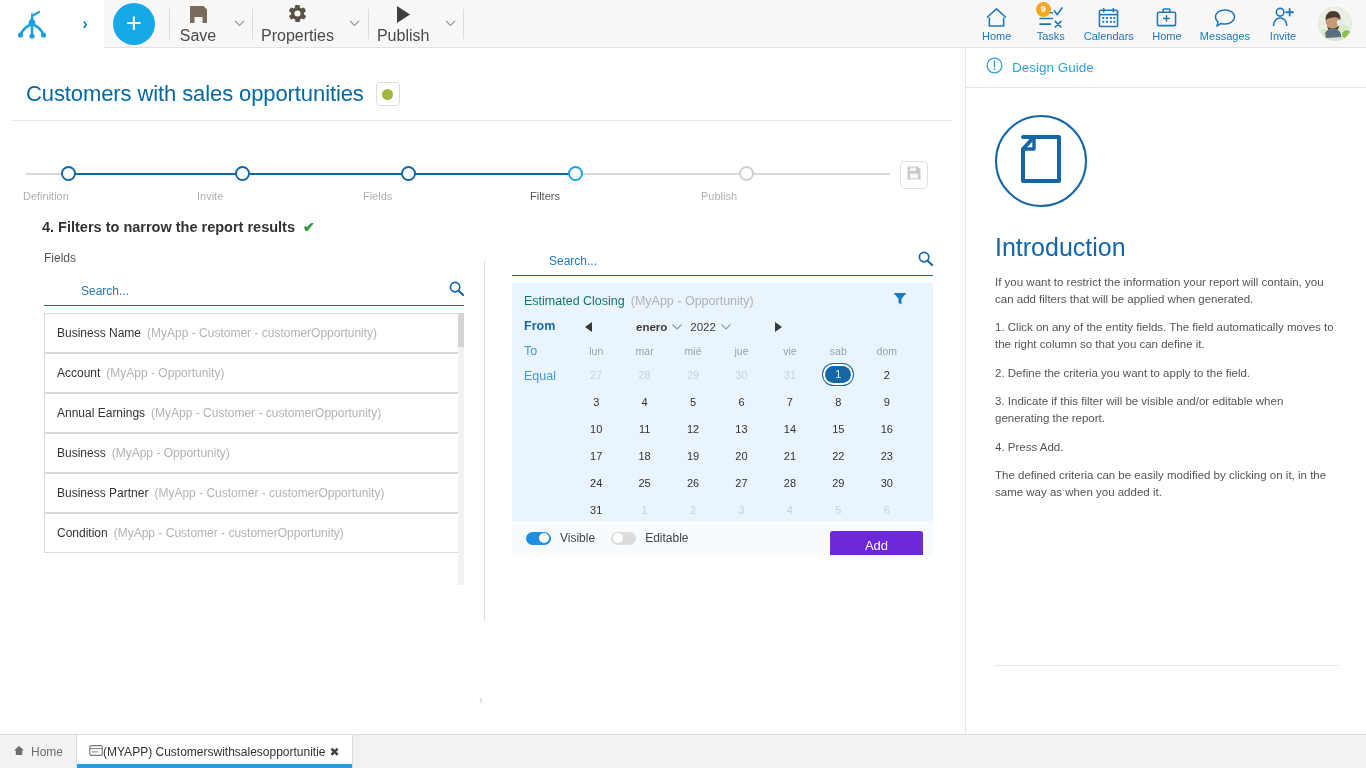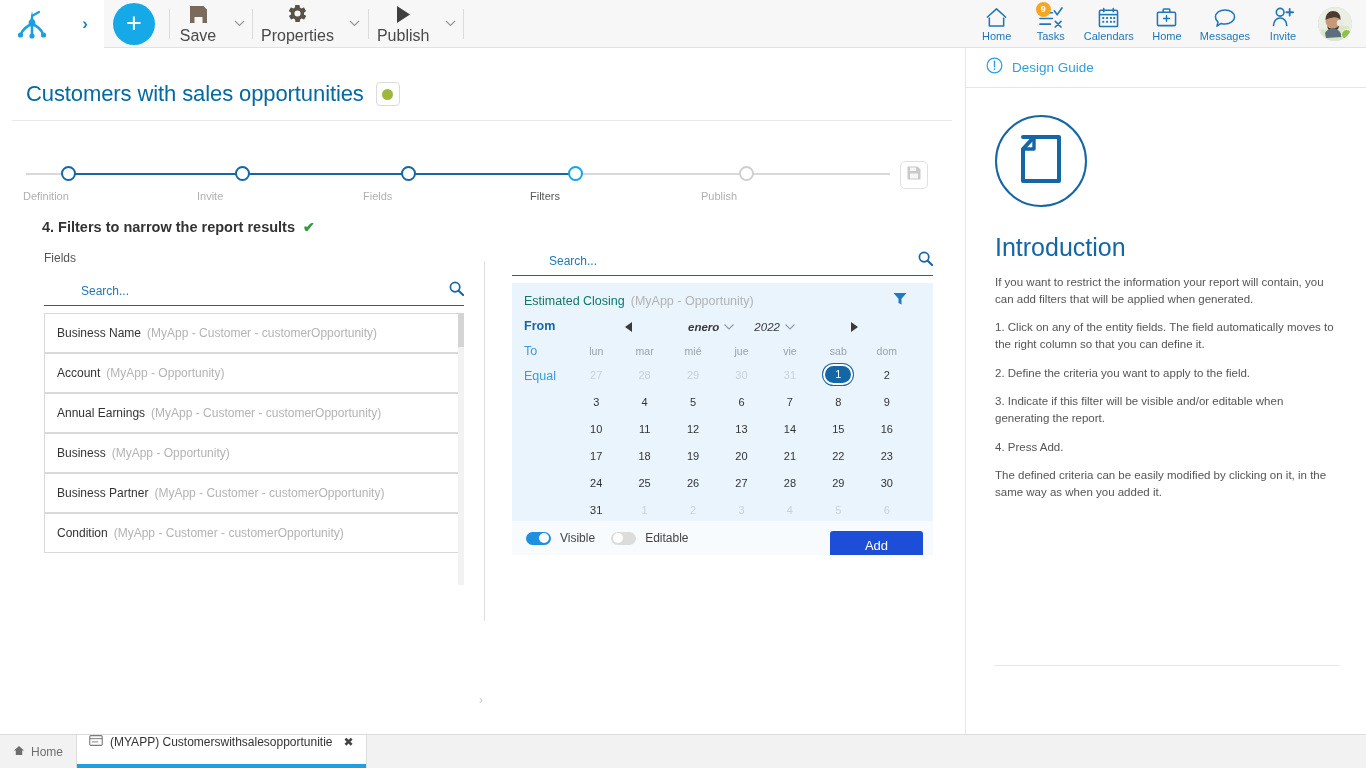--- a/index.html
+++ b/index.html
@@ -198,22 +198,22 @@
 
   .fc-body { display: flex; padding: 4px 0 0 12px; }
   .fc-ops { width: 48px; padding-top: 4px; }
   .fc-op {
     font-size: 12.5px; color: #3e9ad6; margin-bottom: 11px; cursor: pointer;
   }
   .fc-op.active { color: #1566a5; font-weight: bold; }
 
   .cal { flex: 1; padding-right: 22px; }
   .cal-head {
-    display: flex; align-items: center; justify-content: center;
-    height: 24px; gap: 20px; font-style: italic;
+    display: flex; align-items: center; 
+    height: 24px; gap: 8px;
   }
   .cal-nav {
     width: 32px; height: 22px; display: flex; align-items: center;
     justify-content: center; cursor: pointer;
   }
   .cal-sel {
     display: flex; align-items: center; gap: 5px;
     font-size: 11.5px; color: #3a3a3a; cursor: pointer;
   }
   .cal-sel.m { margin-left: 24px; }
@@ -246,21 +246,21 @@
   .toggle.off { background: #dcdcdc; }
   .toggle i {
     position: absolute; top: 1.5px; width: 10px; height: 10px;
     border-radius: 50%; background: #fff; display: block;
   }
   .toggle.on i { right: 2px; }
   .toggle.off i { left: 2px; }
   .tg-lbl { font-size: 12px; color: #444; margin: 0 16px 0 9px; }
   .add-btn {
     position: absolute; left: 318px; bottom: -4px;
-    width: 93px; height: 28px; background: #1d4ed8; color: #fff;
+    width: 93px; height: 28px; background: #6d28d9; color: #fff;
     border: none; border-radius: 3px; font-size: 13px; cursor: pointer;
     font-family: "Liberation Sans", sans-serif;
   }
 
   
   .guide {
     position: absolute; top: 48px; left: 965px;
     width: 401px; height: 686px;
     background: #fff; border-left: 1px solid #e6e6e6;
   }
@@ -292,21 +292,21 @@
   .taskbar {
     position: absolute; bottom: 0; left: 0; width: 1366px; height: 34px;
     background: #f2f2f2; border-top: 1px solid #dcdcdc;
     display: flex; align-items: stretch;
   }
   .tsk-home {
     display: flex; align-items: center; gap: 6px;
     padding: 0 13px; font-size: 12px; color: #6e6e6e; cursor: pointer;
   }
   .tsk-tab {
-    display: flex; gap: 7px;
+    display: flex; align-items: center; 
     padding: 0 12px; font-size: 12px; color: #333;
     background: #fff; position: relative; cursor: pointer;
     border-left: 1px solid #dcdcdc; border-right: 1px solid #dcdcdc;
   }
   .tsk-tab::after {
     content: ""; position: absolute; left: 0; bottom: 0;
     width: 100%; height: 4px; background: #1f9fe0;
   }
   .tsk-close { color: #444; font-size: 12px; margin-left: 4px; cursor: pointer; }
   .tsk-rest { flex: 1; background: #f2f2f2; }

